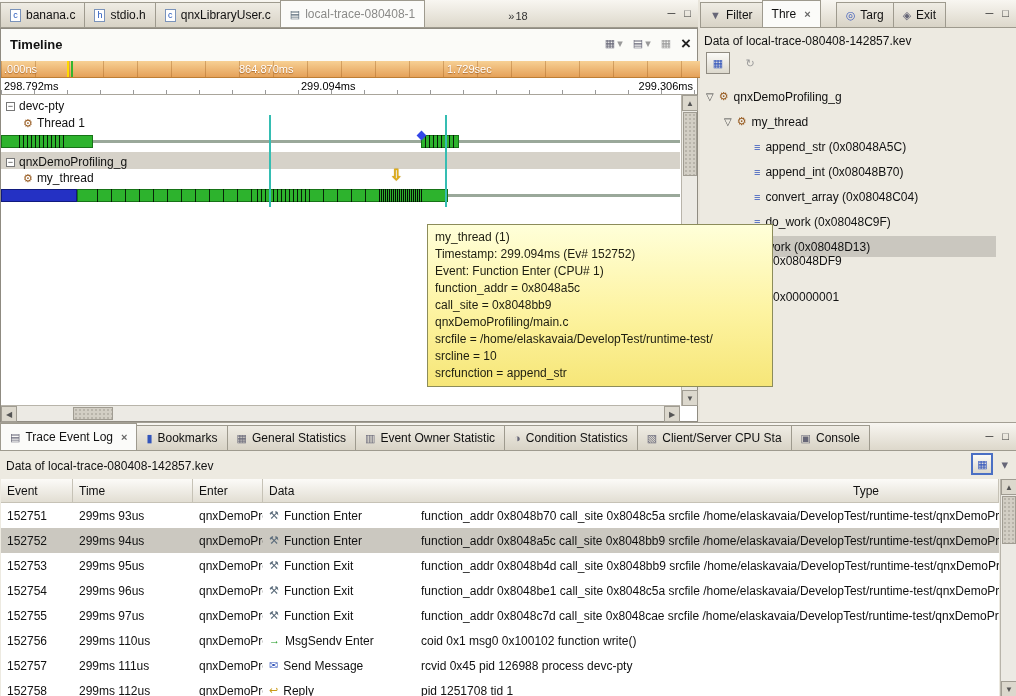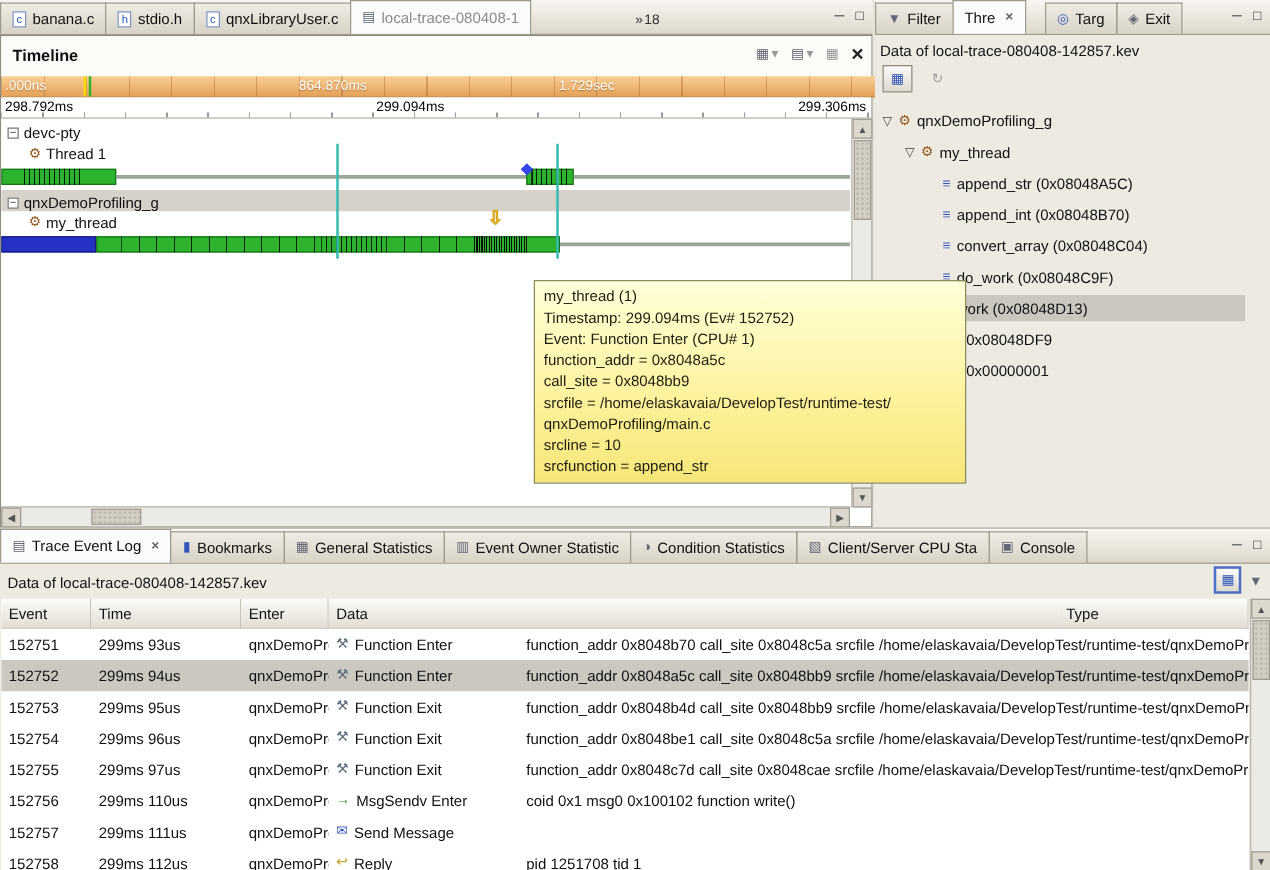--- a/index.html
+++ b/index.html
@@ -203,22 +203,22 @@
       <div class="sbtn" style="right:0;top:0">▶</div>
     </div>
   </div>
 
   <div class="tooltip">
     <div>my_thread (1)</div>
     <div>Timestamp: 299.094ms (Ev# 152752)</div>
     <div>Event: Function Enter (CPU# 1)</div>
     <div>function_addr = 0x8048a5c</div>
     <div>call_site = 0x8048bb9</div>
+    <div>qnxDemoProfiling/main.c</div>
     <div>srcfile = /home/elaskavaia/DevelopTest/runtime-test/</div>
-    <div>qnxDemoProfiling/main.c</div>
     <div>srcline = 10</div>
     <div>srcfunction = append_str</div>
   </div>
 
   <div class="right-panel">
     <div class="tabbar" style="left:0;top:0;width:316px">
       <div class="tab">
         <span class="glyph ic-dim">▼</span>
         <span>Filter</span>
       </div>
@@ -272,21 +272,21 @@
       <span>convert_array (0x08048C04)</span>
     </div>
     <div class="trow" style="left:54px;top:211px">
       <span class="tico ic-blue">≡</span>
       <span>do_work (0x08048C9F)</span>
     </div>
     <div class="trow sel" style="left:48px;top:236px">
       <span class="tico ic-blue">≡</span>
       <span>work (0x08048D13)</span>
     </div>
-    <div class="trow" style="left:73px;top:261px">
+    <div class="trow" style="left:73px;top:250px">
       <span>0x08048DF9</span>
     </div>
     <div class="trow" style="left:73px;top:286px">
       <span>0x00000001</span>
     </div>
   </div>
 
   <div class="bottom-panel">
     <div class="tabbar" style="left:0;top:0;width:1016px">
       <div class="tab active">
@@ -408,20 +408,21 @@
       </div>
 
       <div class="tr">
         <div class="td c-event">152757</div>
         <div class="td c-time">299ms 111us</div>
         <div class="td c-owner">qnxDemoProfiling_g</div>
         <div class="td c-type typecell">
           <span class="glyph ic-blue">✉</span>
           <span>Send Message</span>
         </div>
+        <div class="td c-data">rcvid 0x45 pid 126988 process devc-pty</div>
       </div>
 
       <div class="tr">
         <div class="td c-event">152758</div>
         <div class="td c-time">299ms 112us</div>
         <div class="td c-owner">qnxDemoProfiling_g</div>
         <div class="td c-type typecell">
           <span class="glyph ic-gold">↩</span>
           <span>Reply</span>
         </div>

